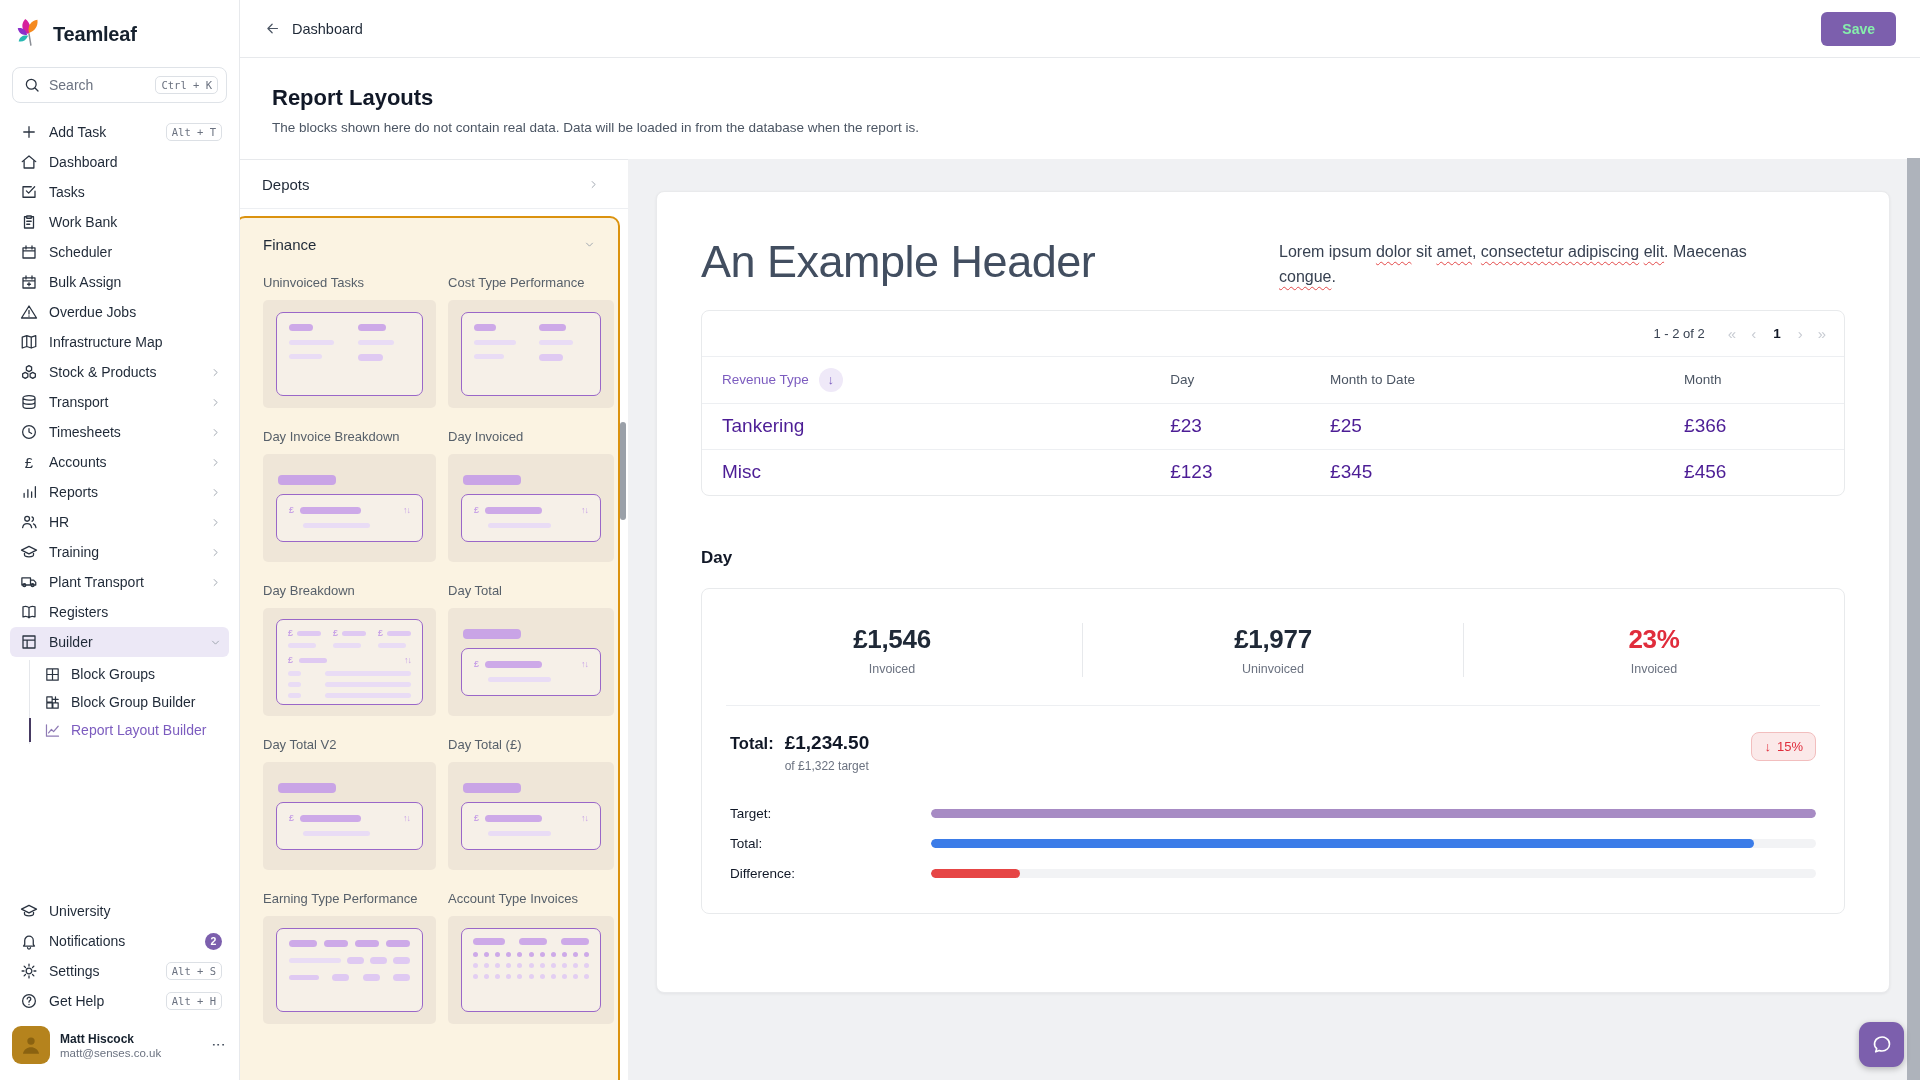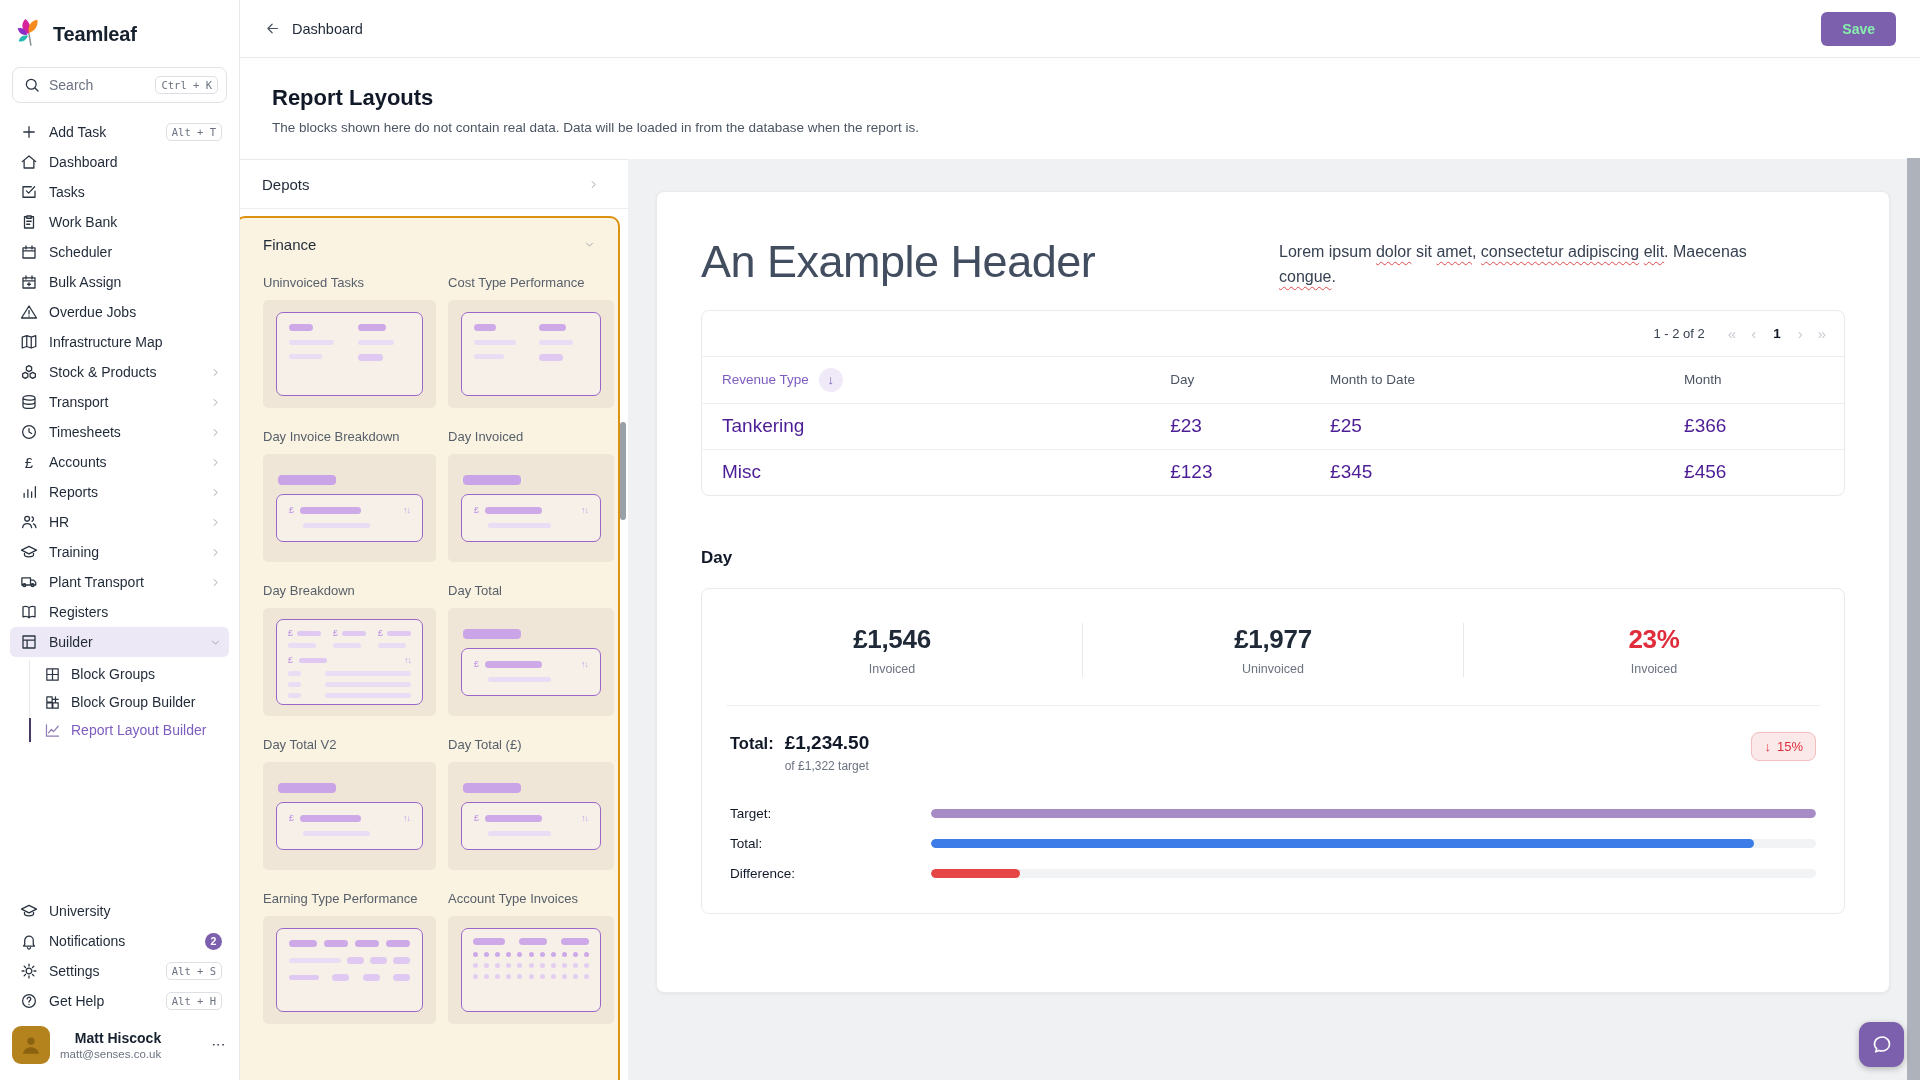--- a/index.html
+++ b/index.html
@@ -37,21 +37,21 @@
   .sub-item .ic { width:17px; height:17px; }
   .sub-item.active { color:#7C5CBF; }
   .sub-item.active .ic { stroke:#8F7BB5; }
   .sub-item.active::before { content:""; position:absolute; left:-1.5px; top:2px; bottom:2px;
     width:2.5px; background:#463A62; }
   .spacer { flex:1; min-height:8px; }
   .user-row { padding:10px 12px 16px; display:flex; gap:10px; align-items:center; flex:none; }
   .avatar { width:38px; height:38px; border-radius:9px; background:#B5831D; flex:none;
     display:flex; align-items:center; justify-content:center; overflow:hidden; }
   .avatar svg { width:26px; height:26px; fill:#8A6210; stroke:none; }
-  .uname { font-size:14px; font-weight:700; color:#16212E; line-height:1.25;text-align:right; }
+  .uname { font-size:12px; font-weight:700; color:#16212E; line-height:1.25; }
   .uemail { font-size:11.5px; color:#6B7280; }
   .dots { margin-left:auto; color:#4B5563; font-size:14px; letter-spacing:1px; cursor:pointer;
     writing-mode:vertical-rl; }
 
   
   .main-col { flex:1; min-width:0; display:flex; flex-direction:column; position:relative; }
   .topbar { height:58px; flex:none; background:#fff; border-bottom:1px solid #E7E9EC;
     display:flex; align-items:center; padding:0 24px; }
   .back { display:flex; gap:11px; align-items:center; font-size:14.5px; color:#1F2937; cursor:pointer; }
   .back .ic { width:17px; height:17px; stroke:#4B5563; }

